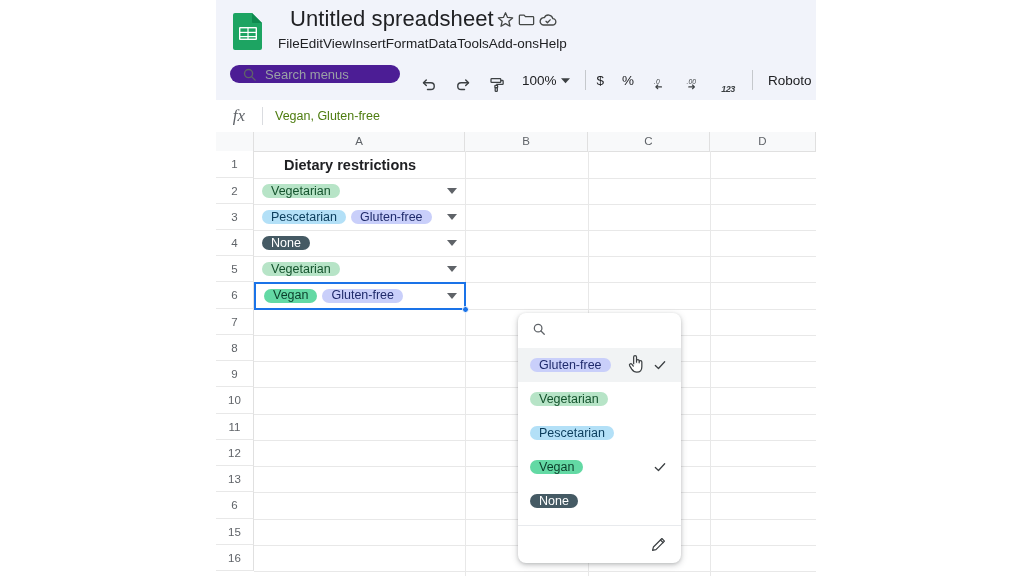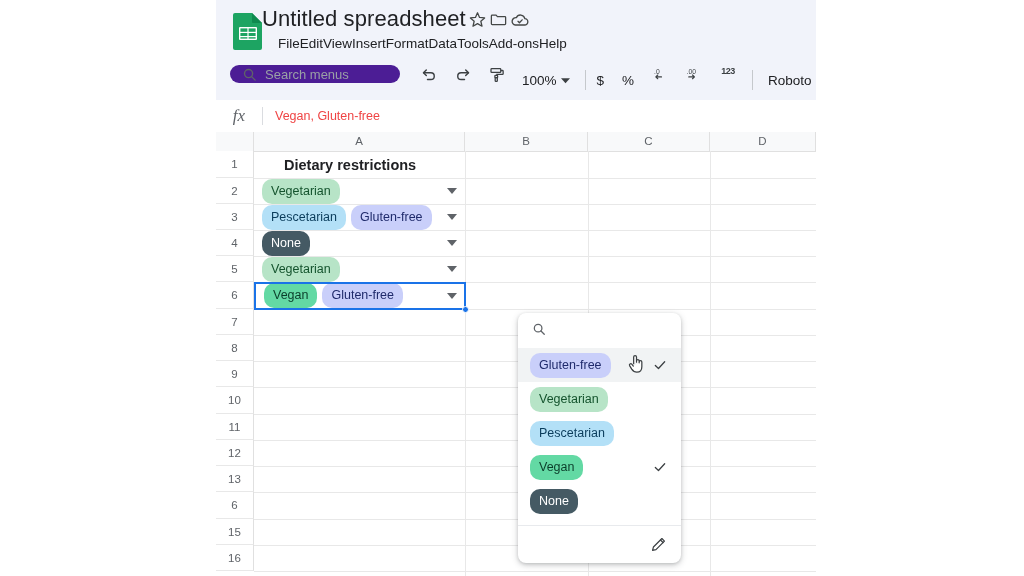--- a/index.html
+++ b/index.html
@@ -16,21 +16,21 @@
   }
   
   .header{
     position:absolute;left:0;top:0;width:600px;height:100px;
     background:#f1f3fa;
   }
   .logo{
     position:absolute;left:16px;top:12px;width:32px;height:38px;
   }
   .title-row{
-    position:absolute;left:46px;top:6px;
+    position:absolute;left:74px;top:6px;
     display:flex;align-items:center;gap:2px;
   }
   .doc-title{
     font-size:22px;color:#202124;letter-spacing:.1px;white-space:nowrap;
   }
   .tiny-icon{width:19px;height:19px;display:inline-block;color:#444746;}
   .menubar{
     position:absolute;left:62px;top:36px;
     display:flex;align-items:center;
   }
@@ -44,42 +44,42 @@
     position:absolute;left:14px;top:5px;width:170px;height:18px;
     background:#4c1d95;border-radius:16px;display:flex;align-items:center;gap:8px;
     padding:0 12px;box-sizing:border-box;
   }
   .search-pill .ph{font-size:13px;color:#9aa0a6;white-space:nowrap;}
   .tb-items{
     position:absolute;left:196px;top:0;height:40px;
     display:flex;align-items:center;gap:0px;
   }
   .tb-btn{
-    width:28px;height:28px;display:flex;align-items:flex-start;justify-content:center;
-    color:#3c4043;cursor:pointer;margin:0 3px;
+    width:28px;height:28px;display:flex;align-items:flex-end;justify-content:center;
+    color:#3c4043;cursor:pointer;margin:0 3px;font-style:italic;
   }
   .zoom-box{
     display:flex;align-items:center;gap:4px;margin:0 8px;cursor:pointer;
     font-size:13.5px;color:#202124;
   }
   .tb-sep{width:1px;height:20px;background:#c5c8cc;margin:0 7px;}
   .tb-text{font-size:13.5px;color:#202124;padding:0 4px;cursor:pointer;}
   .tb-small{font-size:9px;color:#3c4043;font-weight:bold;letter-spacing:-.5px;}
   .font-name{font-size:13.5px;color:#202124;margin-left:8px;white-space:nowrap;cursor:pointer;}
   
   .formula-bar{
     position:absolute;left:0;top:100px;width:600px;height:32px;
     background:#ffffff;display:flex;align-items:center;
   }
   .fx{
     width:46px;text-align:center;font-family:"Liberation Serif",serif;
     font-style:italic;font-size:17px;color:#5f6368;
   }
   .fx-div{width:1px;height:18px;background:#dadce0;}
-  .formula-val{font-size:12.5px;color:#ef4444;padding-left:12px;}
+  .formula-val{font-size:12.5px;color:#4d7c0f;padding-left:12px;}
   
   .grid-wrap{position:absolute;left:0;top:132px;width:600px;height:444px;overflow:hidden;}
   .colhead{
     position:absolute;left:0;top:0;width:600px;height:19px;
     background:#f8f9fa;border-bottom:1px solid #e0e0e0;
   }
   .ch{
     position:absolute;top:0;height:19px;line-height:19px;text-align:center;
     font-size:11.5px;color:#5f6368;border-right:1px solid #e0e0e0;
     box-sizing:border-box;cursor:pointer;
@@ -91,21 +91,21 @@
     border-bottom:1px solid #e8e8e8;border-right:1px solid #e0e0e0;
     box-sizing:border-box;background:#ffffff;cursor:pointer;
   }
   .rowline{position:absolute;left:38px;width:562px;height:1px;background:#e8e8e8;}
   .collineV{position:absolute;top:19px;width:1px;background:#e8e8e8;}
   .cellA{
     position:absolute;left:38px;width:211px;box-sizing:border-box;
     display:flex;align-items:center;padding-left:8px;gap:5px;
   }
   .chip{
-    display:inline-flex;align-items:center;height:25px;line-height:19px;
+    display:inline-flex;align-items:center;height:14px;line-height:19px;
     border-radius:10px;padding:0 9px;font-size:12.5px;white-space:nowrap;
     box-sizing:border-box;
   }
   .arrow{
     position:absolute;width:0;height:0;
     border-left:5px solid transparent;border-right:5px solid transparent;
     border-top:6px solid #5f6368;cursor:pointer;
   }
   .a1{
     position:absolute;left:38px;width:211px;

